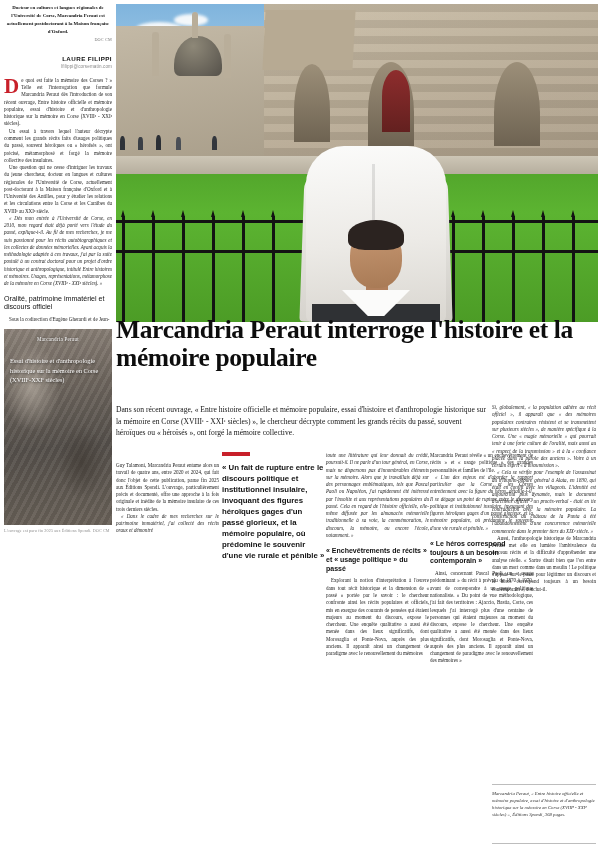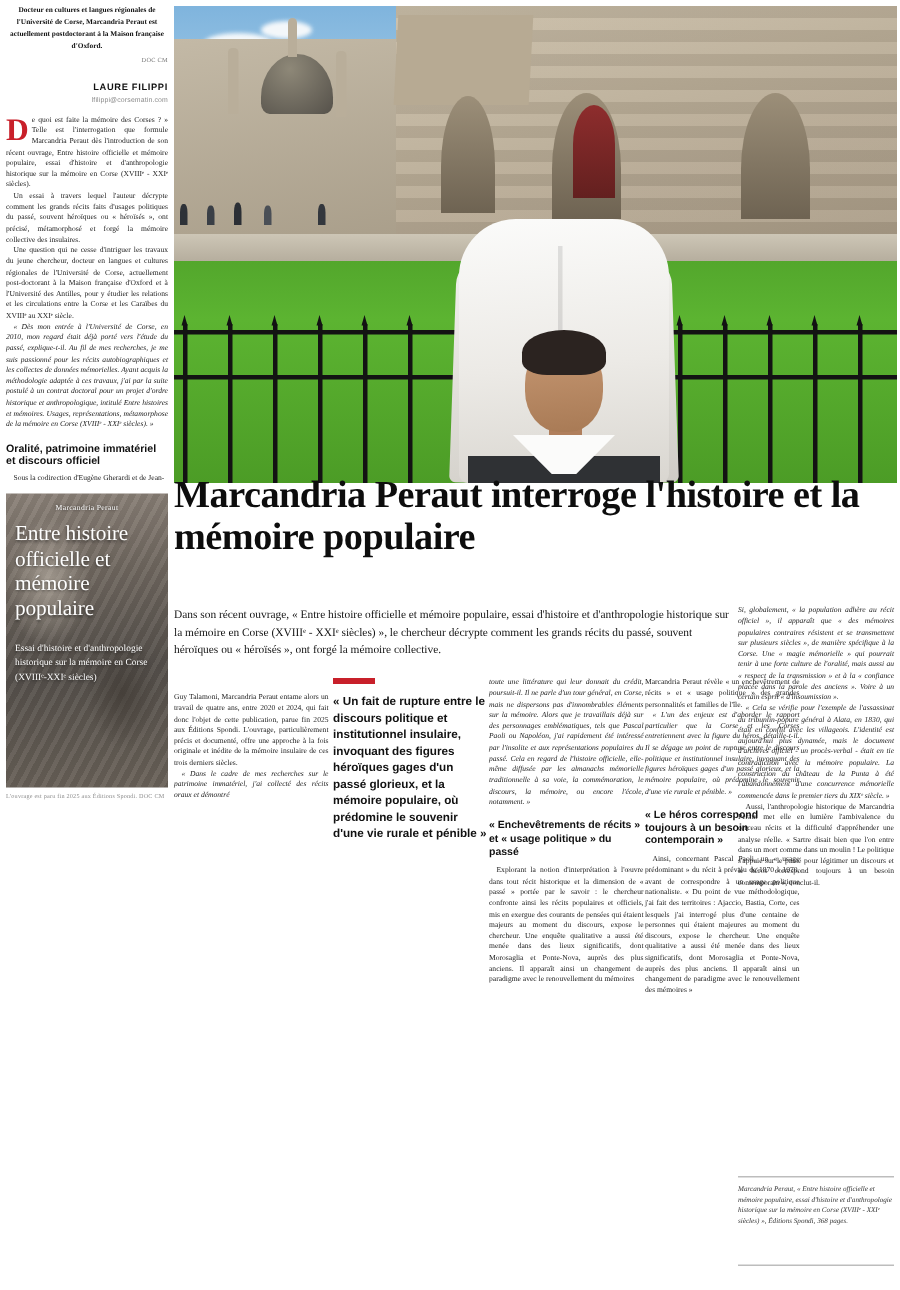--- a/index.html
+++ b/index.html
@@ -38,21 +38,21 @@
     text-indent:5px; color:#1b1b1b;
   }
   .rail-body p.noind { text-indent:0; }
   .rail-body p.it { font-style:italic; }
   .dropcap {
     float:left; font-size:21px; line-height:.82; font-weight:700;
     color:#c8202a; margin:1px 2px 0 0; font-family:"Liberation Serif", serif;
   }
   .rail-sub {
     font-family:"Liberation Sans", sans-serif;
-    font-size:7.1px; font-weight:700; line-height:1.24;
+    font-size:7.1px; font-weight:400; line-height:1.24;
     margin:7px 0 4px 0; color:#111;
   }
 
   
   .book {
     margin-top:6px; width:108px; height:196px; position:relative; overflow:hidden;
     background:linear-gradient(175deg,#8c8279 0%,#6f675f 28%,#55504b 60%,#6a6259 100%);
   }
   .book::before{
     content:""; position:absolute; inset:0;
@@ -226,21 +226,20 @@
       <p>Un essai à travers lequel l'auteur décrypte comment les grands récits faits d'usages politiques du passé, souvent héroïques ou « héroïsés », ont précisé, métamorphosé et forgé la mémoire collective des insulaires.</p>
       <p>Une question qui ne cesse d'intriguer les travaux du jeune chercheur, docteur en langues et cultures régionales de l'Université de Corse, actuellement post-doctorant à la Maison française d'Oxford et à l'Université des Antilles, pour y étudier les relations et les circulations entre la Corse et les Caraïbes du XVIIIᵉ au XXIᵉ siècle.</p>
       <p class="it">« Dès mon entrée à l'Université de Corse, en 2010, mon regard était déjà porté vers l'étude du passé, explique-t-il. Au fil de mes recherches, je me suis passionné pour les récits autobiographiques et les collectes de données mémorielles. Ayant acquis la méthodologie adaptée à ces travaux, j'ai par la suite postulé à un contrat doctoral pour un projet d'ordre historique et anthropologique, intitulé Entre histoires et mémoires. Usages, représentations, métamorphose de la mémoire en Corse (XVIIIᵉ - XXIᵉ siècles). »</p>
       <div class="rail-sub">Oralité, patrimoine immatériel et discours officiel</div>
       <p>Sous la codirection d'Eugène Gherardi et de Jean-</p>
     </div>
 
     <div class="book">
       <div class="book-inner">
         <div class="book-author">Marcandria Peraut</div>
-        <div class="book-title">Entre histoire officielle et mémoire populaire</div>
         <div class="book-sub">Essai d'histoire et d'anthropologie historique sur la mémoire en Corse (XVIIIᵉ-XXIᵉ siècles)</div>
       </div>
     </div>
     <div class="book-cap">
       <span>L'ouvrage est paru fin 2025 aux Éditions Spondi.</span>
       <span>DOC CM</span>
     </div>
   </div>
 
   <div class="photo">

